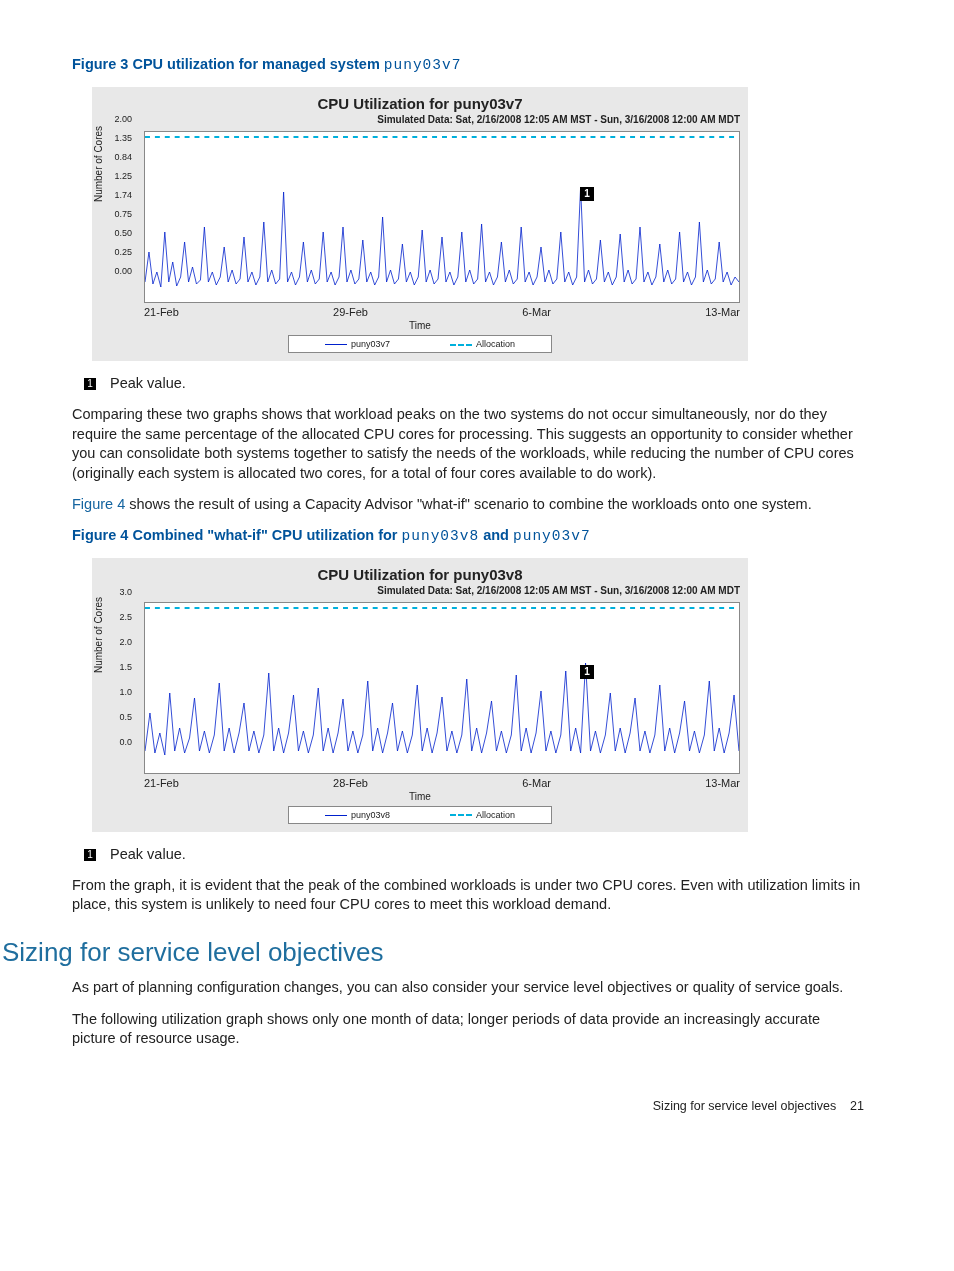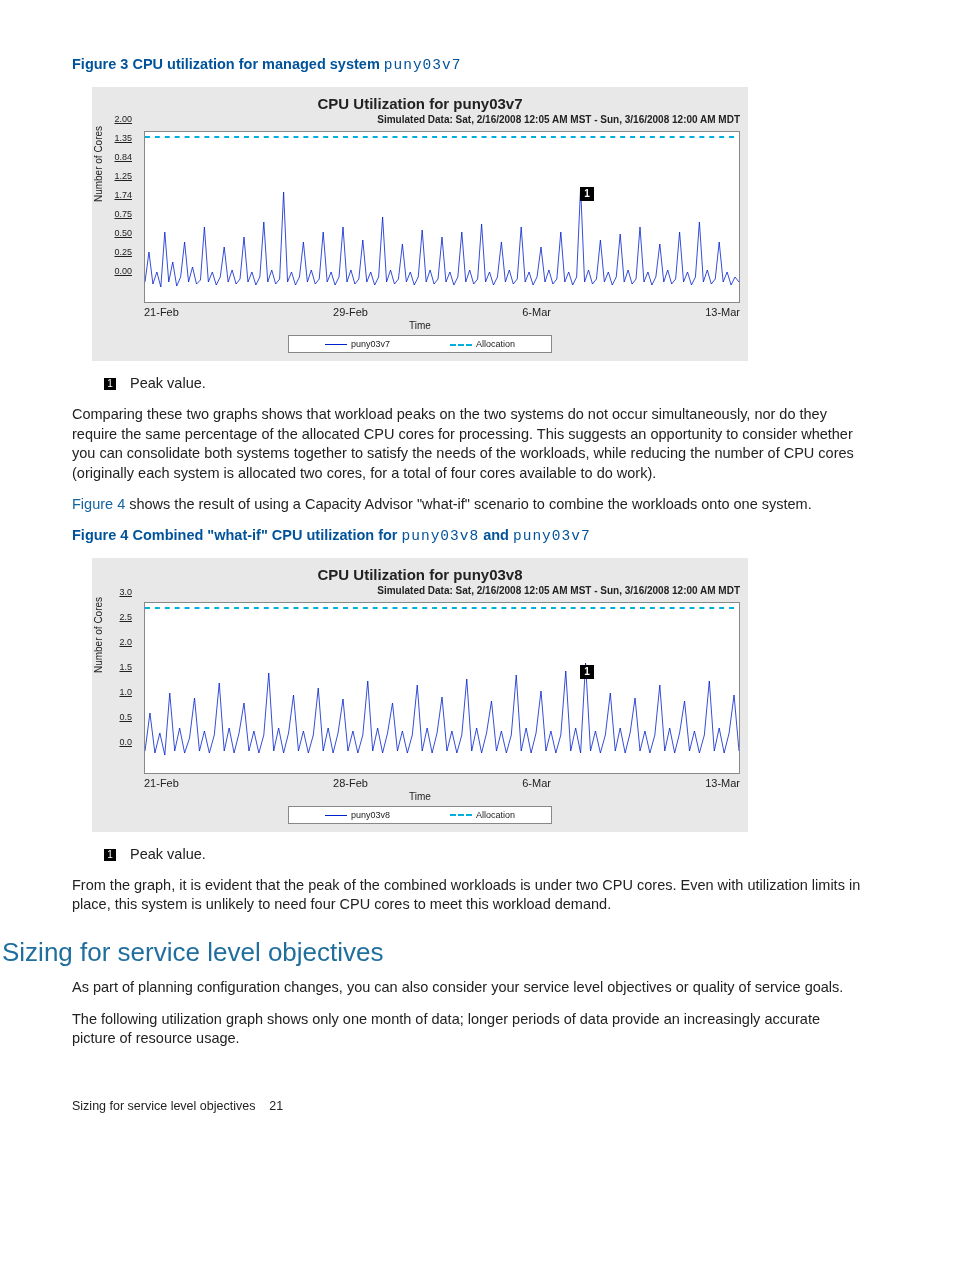--- a/index.html
+++ b/index.html
@@ -63,21 +63,21 @@
     margin-left: 4px;
     text-align: center;
   }
   .y-ticks {
     position: absolute;
     left: 10px;
     top: 28px;
     font-size: 9px;
     line-height: 1;
   }
-  .y-ticks div { height: 19px; text-align: right; width: 30px; text-decoration: underline; }
+  .y-ticks div { height: 19px; text-align: right; width: 30px; }
   .x-ticks {
     display: flex;
     justify-content: space-between;
     margin-left: 44px;
     font-size: 11px;
     padding-top: 3px;
   }
   .x-label {
     text-align: center;
     font-size: 10px;
@@ -104,21 +104,21 @@
     font-size: 10px;
     width: 12px; height: 12px;
     text-align: center;
     line-height: 12px;
     color: #000;
   }
   .callout-inv {
     background: #000;
     color: #fff;
   }
-  .note-row { margin: 0 0 14px 32px; font-size: 14.5px; }
+  .note-row { margin: 0 0 14px 12px; font-size: 14.5px; }
   .note-num {
     display: inline-block;
     background: #000;
     color: #fff;
     font-size: 10px;
     width: 12px; height: 12px;
     text-align: center;
     line-height: 12px;
     margin-right: 10px;
     vertical-align: 1px;
@@ -129,21 +129,21 @@
     margin: 0 0 12px 0;
   }
   p.body a { color: #1464a0; text-decoration: none; }
   h2.section {
     color: #1f6e9e;
     font-weight: normal;
     font-size: 26px;
     margin: 22px 0 10px -70px;
   }
   .footer {
-    text-align: left;
+    text-align: right;
     font-size: 12.5px;
     margin-top: 50px;
   }
   
   svg.wave { width:100%; height:100%; display:block; }
   svg.wave polyline { fill:none; stroke:#0020cc; stroke-width:0.8; }
   svg.wave .alloc { stroke:#00b0dc; stroke-width:2; stroke-dasharray:5 5; }
 </style>
 </head>
 <body>

